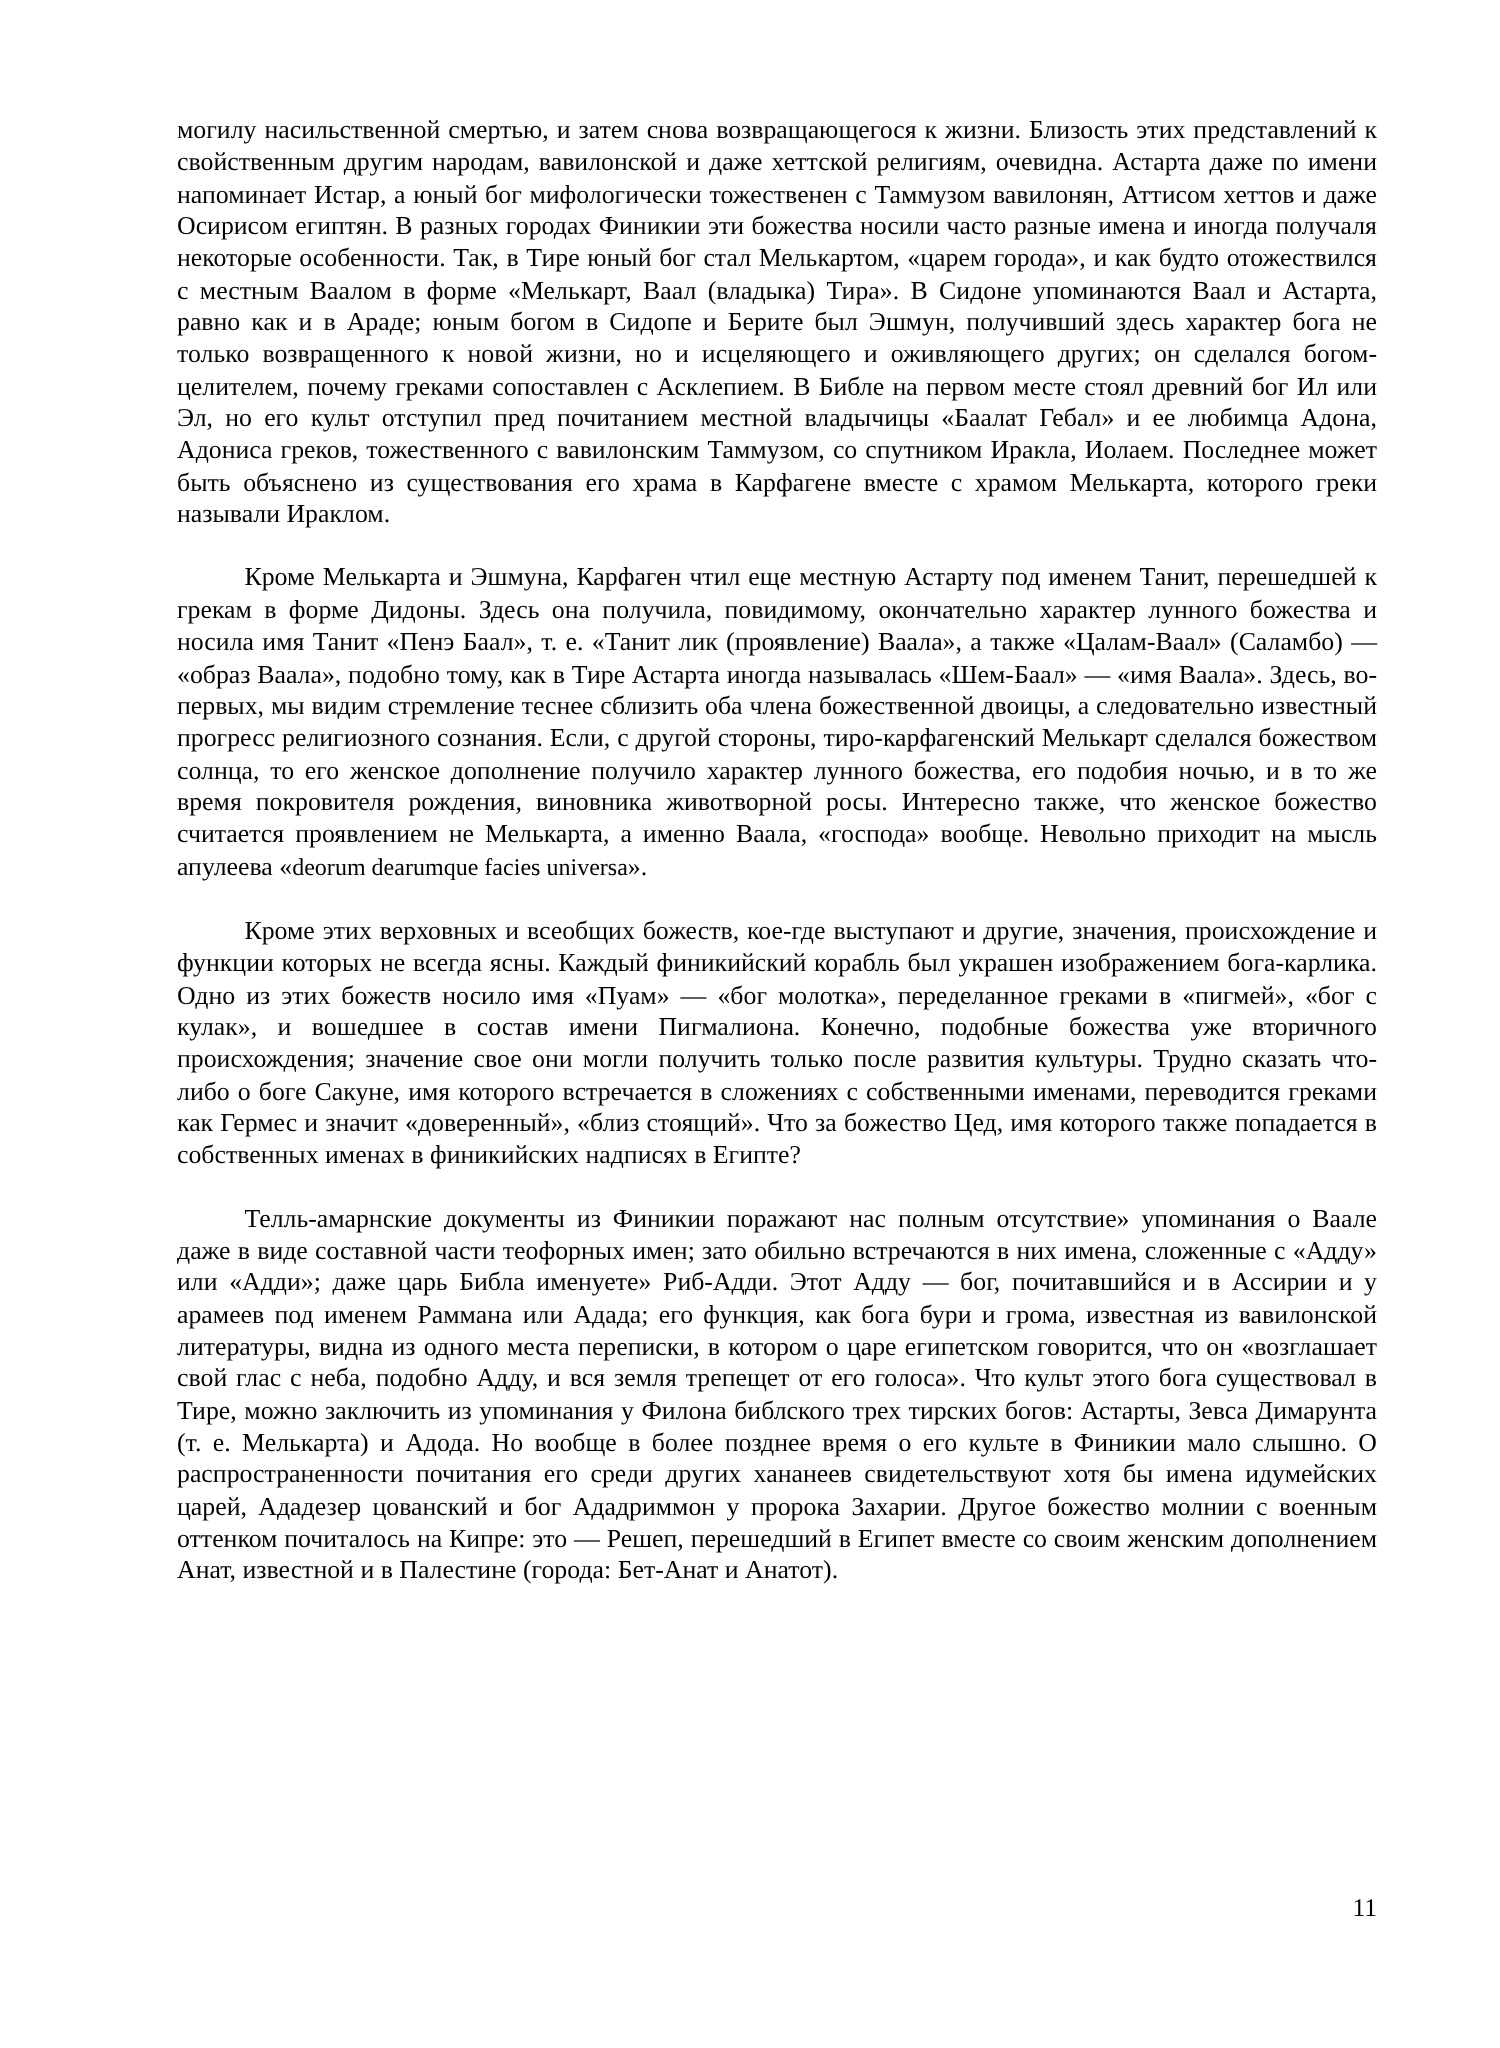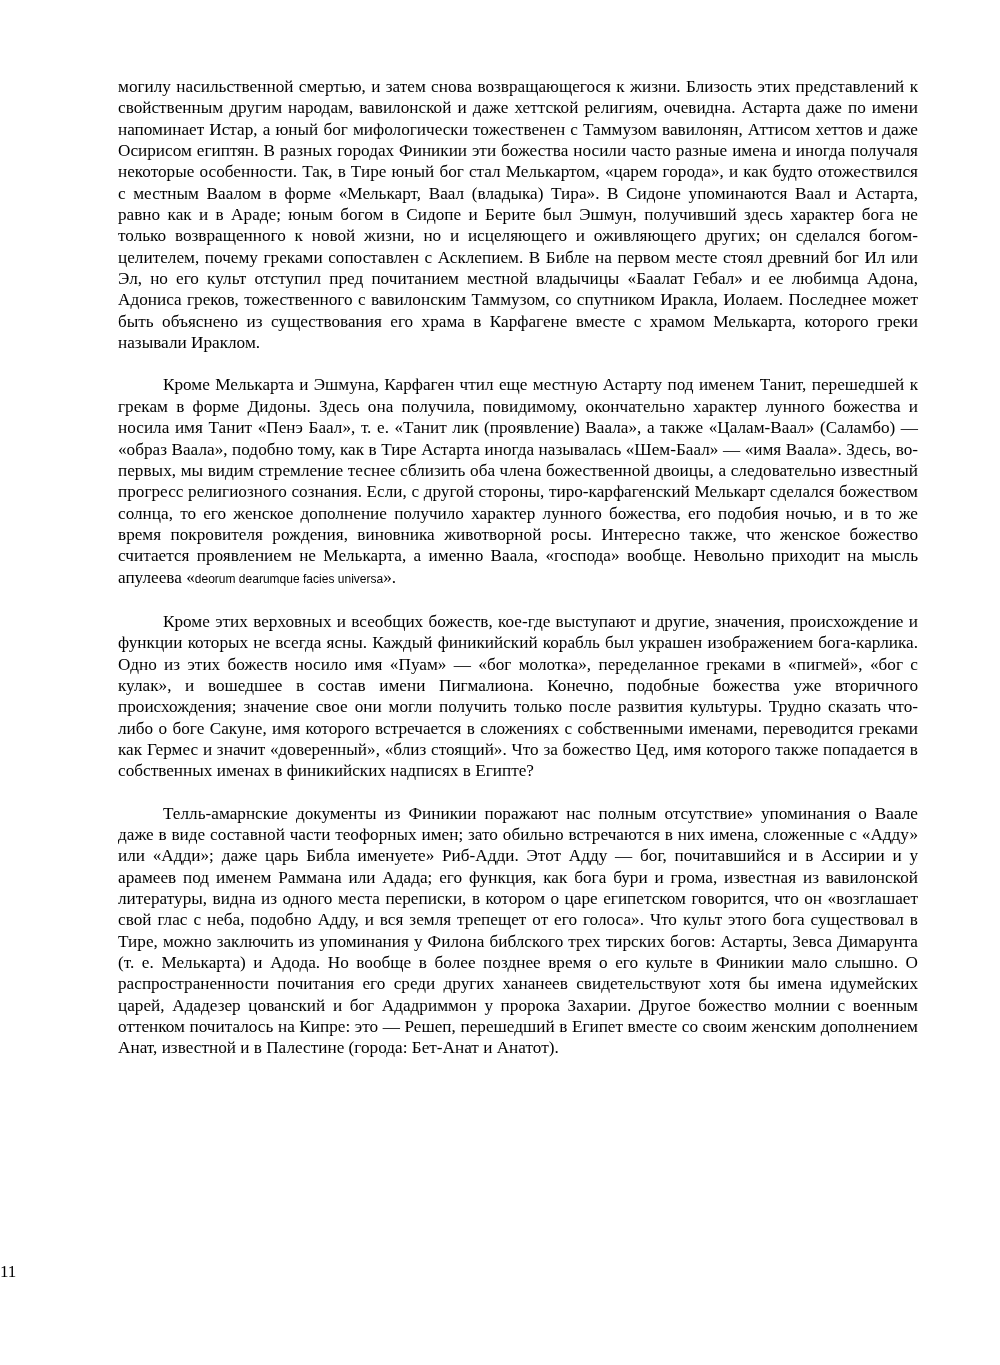--- a/index.html
+++ b/index.html
@@ -41,29 +41,29 @@
     hyphens: none;
     -webkit-hyphens: none;
   }
   p.para.first {
     text-indent: 0;
   }
   p.para + p.para {
     margin-top: 21px;
   }
   .latin {
-    font-family: Liberation Sans, sans-serif;
-    font-size: 12px;
+    font-family: Liberation Serif, serif;
+    font-size: 16px;
   }
   .page-number {
     position: absolute;
     left: 0;
     top: 1262px;
     width: 918px;
-    text-align: left;
+    text-align: right;
     font-family: "Liberation Serif", "DejaVu Serif", serif;
     font-size: 17px;
     line-height: 20px;
     color: #000000;
   }
 </style>
 </head>
 <body>
 
 <div class="page">

